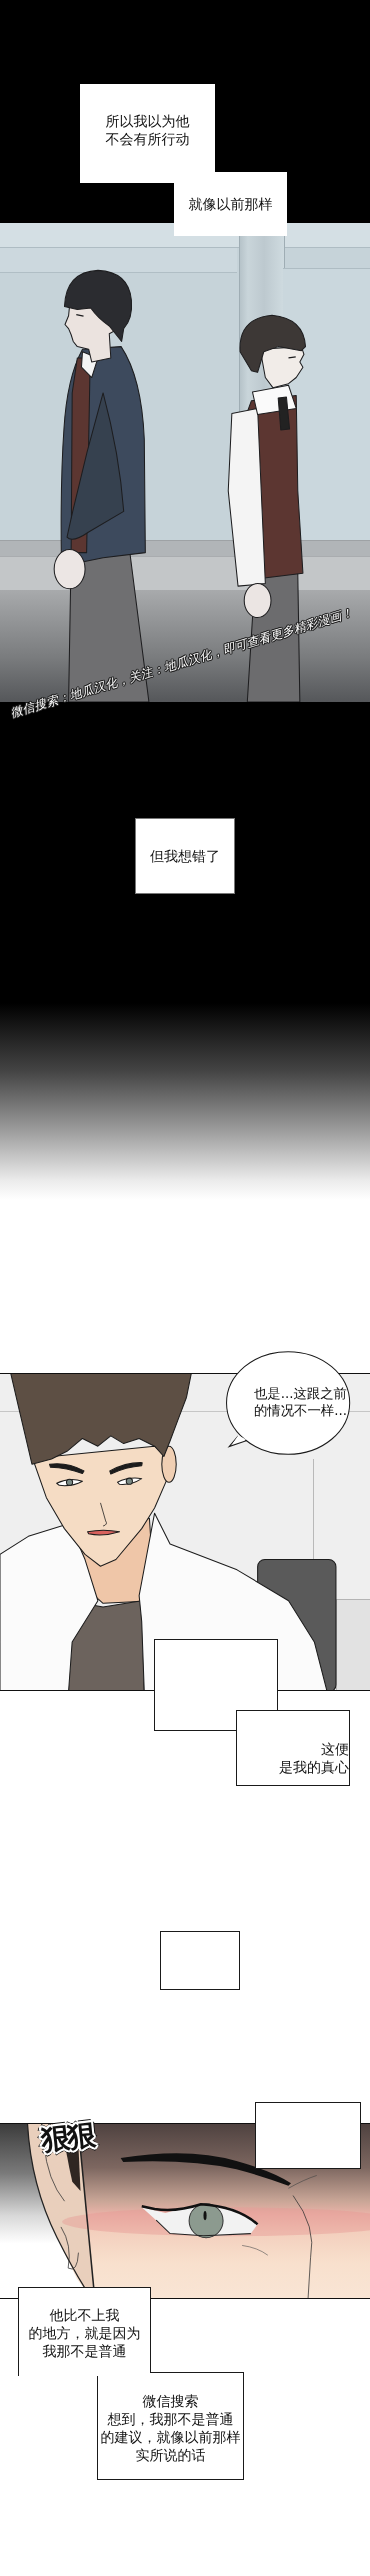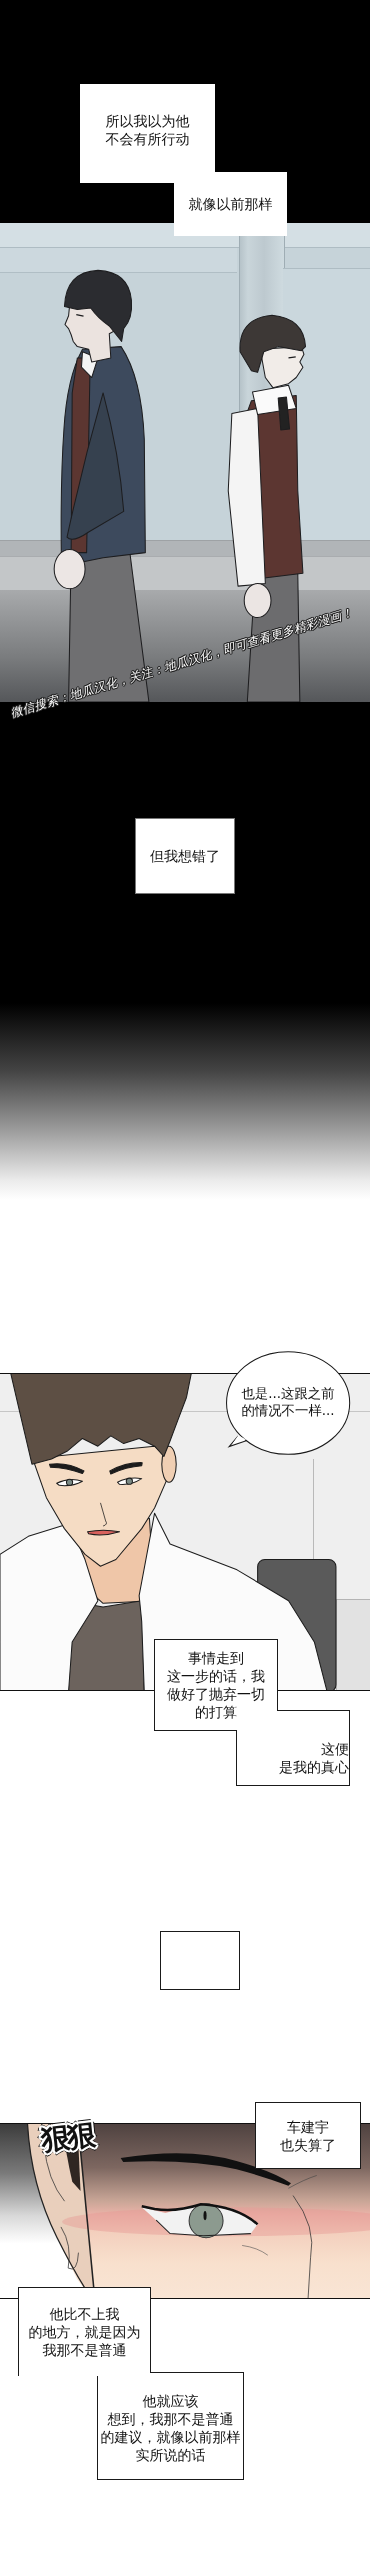--- a/index.html
+++ b/index.html
@@ -34,21 +34,21 @@
     font-style: italic;
   }
   .sfx {
     position: absolute; z-index: 7; font-size: 29px; font-weight: bold; line-height: 36px;
     color: #111; letter-spacing: -3.1px; transform: rotate(-6deg);
     text-shadow: -1.5px -1.5px 0 #fff, 1.5px -1.5px 0 #fff, -1.5px 1.5px 0 #fff, 1.5px 1.5px 0 #fff,
                  0 2.1px 0 #fff, 2.1px 0 0 #fff, 0 -2.1px 0 #fff, -2.1px 0 0 #fff,
                  0 3.1px 0 #111, 3.1px 0 0 #111, -3.1px 0 0 #111, 0 -3.1px 0 #111;
   }
   .bubble-text {
-    position: absolute; z-index: 6; display: flex; flex-direction: column; align-items: center;
+    position: absolute; z-index: 6; display: flex; flex-direction: column; align-items: flex-end;
     justify-content: center; font-size: 13.4px; line-height: 16.5px; white-space: nowrap; color: #111;
   }
 </style>
 </head>
 <body>
 
 <div id="page">
 
   <div class="abs" style="left:0;top:0;width:371px;height:223px;background:var(--void,#000);"></div>
 
@@ -137,26 +137,20 @@
     <ellipse cx="560" cy="113" rx="120" ry="100" fill="#fff" stroke="#1a1a1a" stroke-width="2"></ellipse>
     <path d="M463 176 L452 192 L478 184 Z" fill="#fff"></path>
   </svg>
   <div class="bubble-text" style="left:229px;top:1351px;width:118px;height:103px;">
     <div>也是...这跟之前</div>
     <div>的情况不一样...</div>
   </div>
 
   <div class="outline" style="left:154px;top:1639px;width:124px;height:92px;"></div>
   <div class="outline" style="left:236px;top:1710px;width:114px;height:76px;"></div>
-  <div class="cap" style="left:155px;top:1640px;width:122px;height:90px;">
-    <div>事情走到</div>
-    <div>这一步的话，我</div>
-    <div>做好了抛弃一切</div>
-    <div>的打算</div>
-  </div>
   <div class="cap" style="left:237px;top:1731px;width:112px;height:54px;background:transparent;align-items:flex-end;">
     <div>这便</div>
     <div>是我的真心</div>
   </div>
   <div class="fill" style="left:237px;top:1711px;width:112px;height:20.6px;background:#fff;z-index:6;"></div>
 
   <div class="outline" style="left:160px;top:1931px;width:80px;height:59px;"></div>
 
   <div class="panel panel-border" style="top:2123px;height:176px;background:linear-gradient(to bottom,#4f4240 0%,#7d6760 25%,#c8a596 44%,#eab3a8 52%,#f3cfbd 62%,#f8e0cd 80%,#f9e5d5 100%);">
     <div class="fill" style="left:0;top:0;width:103px;height:176px;background:linear-gradient(to bottom,#3c3c3c 0%,#7a7a7a 28%,#d8d8d8 52%,#ffffff 68%);clip-path:polygon(0 0,27px 0,31px 31px,41px 72px,57px 113px,77px 155px,93px 176px,0 176px);"></div>
@@ -175,34 +169,30 @@
       <path d="M303 187 L330 213 L395 217 L487 213" fill="none" stroke="#222" stroke-width="2"></path>
       <path d="M470 236 Q500 240 520 255" fill="none" stroke="#555" stroke-width="1.2"></path>
       <path d="M569 139 Q615 200 603 260 L598 342" fill="none" stroke="#333" stroke-width="1.5"></path>
       <path d="M560 125 Q590 108 615 100" fill="none" stroke="#444" stroke-width="1.2"></path>
     </svg>
   </div>
 
   <div class="sfx" style="left:41px;top:2119px;">狠狠</div>
 
   <div class="outline" style="left:255px;top:2102px;width:106px;height:67px;"></div>
-  <div class="cap" style="left:256px;top:2103px;width:104px;height:65px;">
-    <div>车建宇</div>
-    <div>也失算了</div>
-  </div>
 
   <div class="outline" style="left:18px;top:2287px;width:133px;height:89px;"></div>
   <div class="outline" style="left:97px;top:2372px;width:147px;height:108px;"></div>
-  <div class="cap" style="left:19px;top:2289px;width:131px;height:87px;font-family:Liberation Serif, serif;">
+  <div class="cap" style="left:19px;top:2289px;width:131px;height:87px;">
     <div>他比不上我</div>
     <div>的地方，就是因为</div>
     <div>我那不是普通</div>
   </div>
   <div class="fill" style="left:98px;top:2373px;width:52px;height:4.1px;background:#fff;z-index:6;"></div>
   <div class="cap" style="left:98px;top:2376px;width:145px;height:103px;">
-    <div>他就应该</div>
+    <div>微信搜索</div>
     <div>想到，我那不是普通</div>
     <div>的建议，就像以前那样</div>
     <div>实所说的话</div>
   </div>
 
 </div>
 
 
 </body></html>

